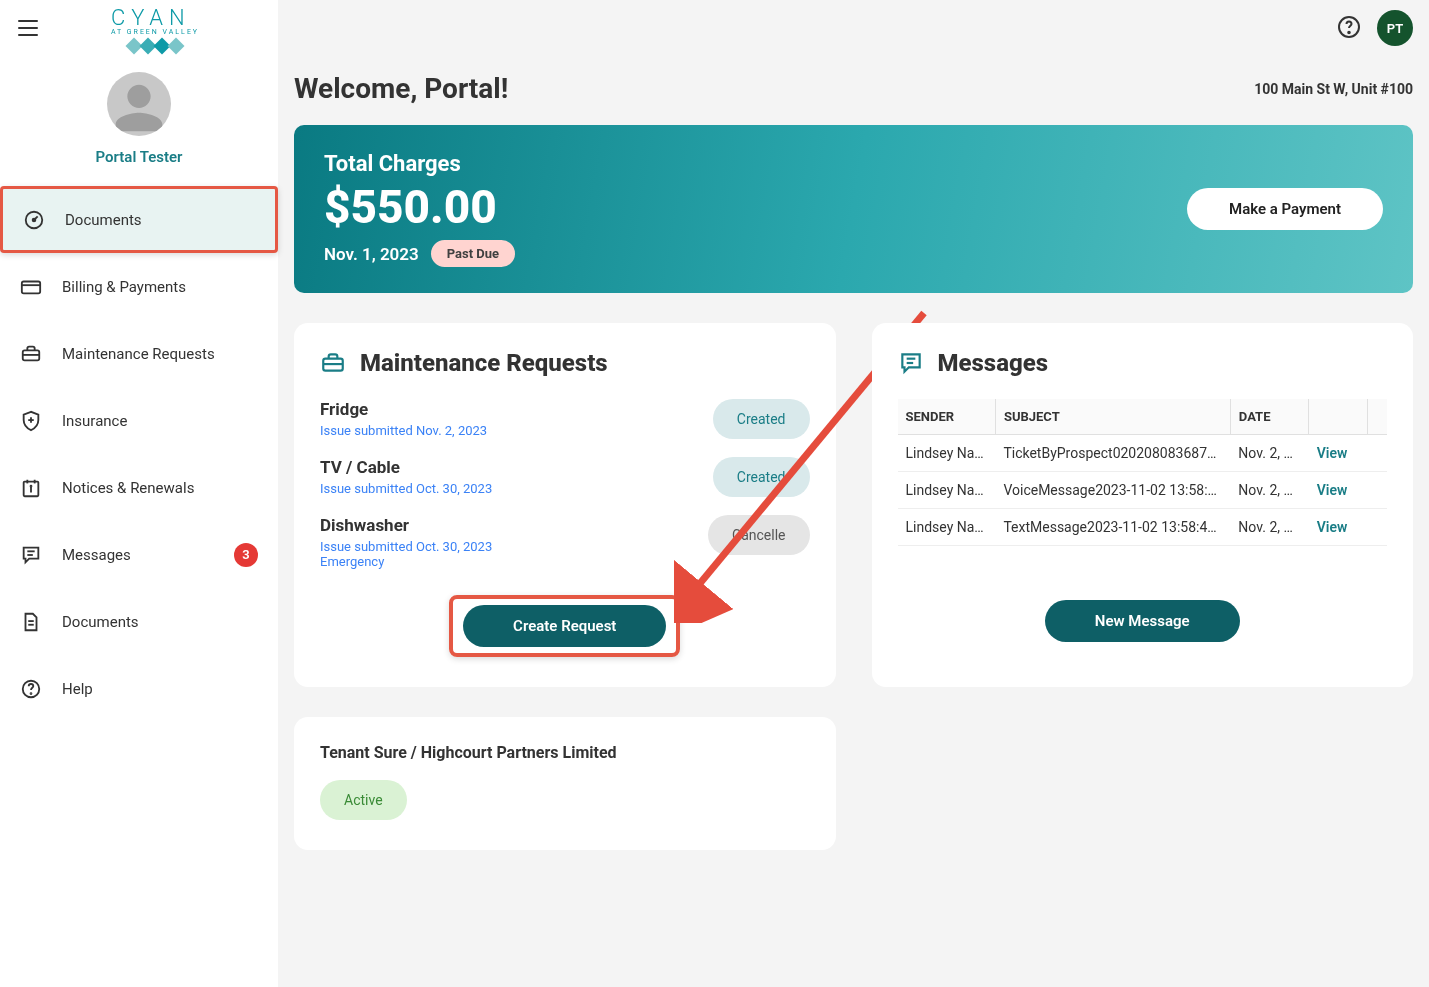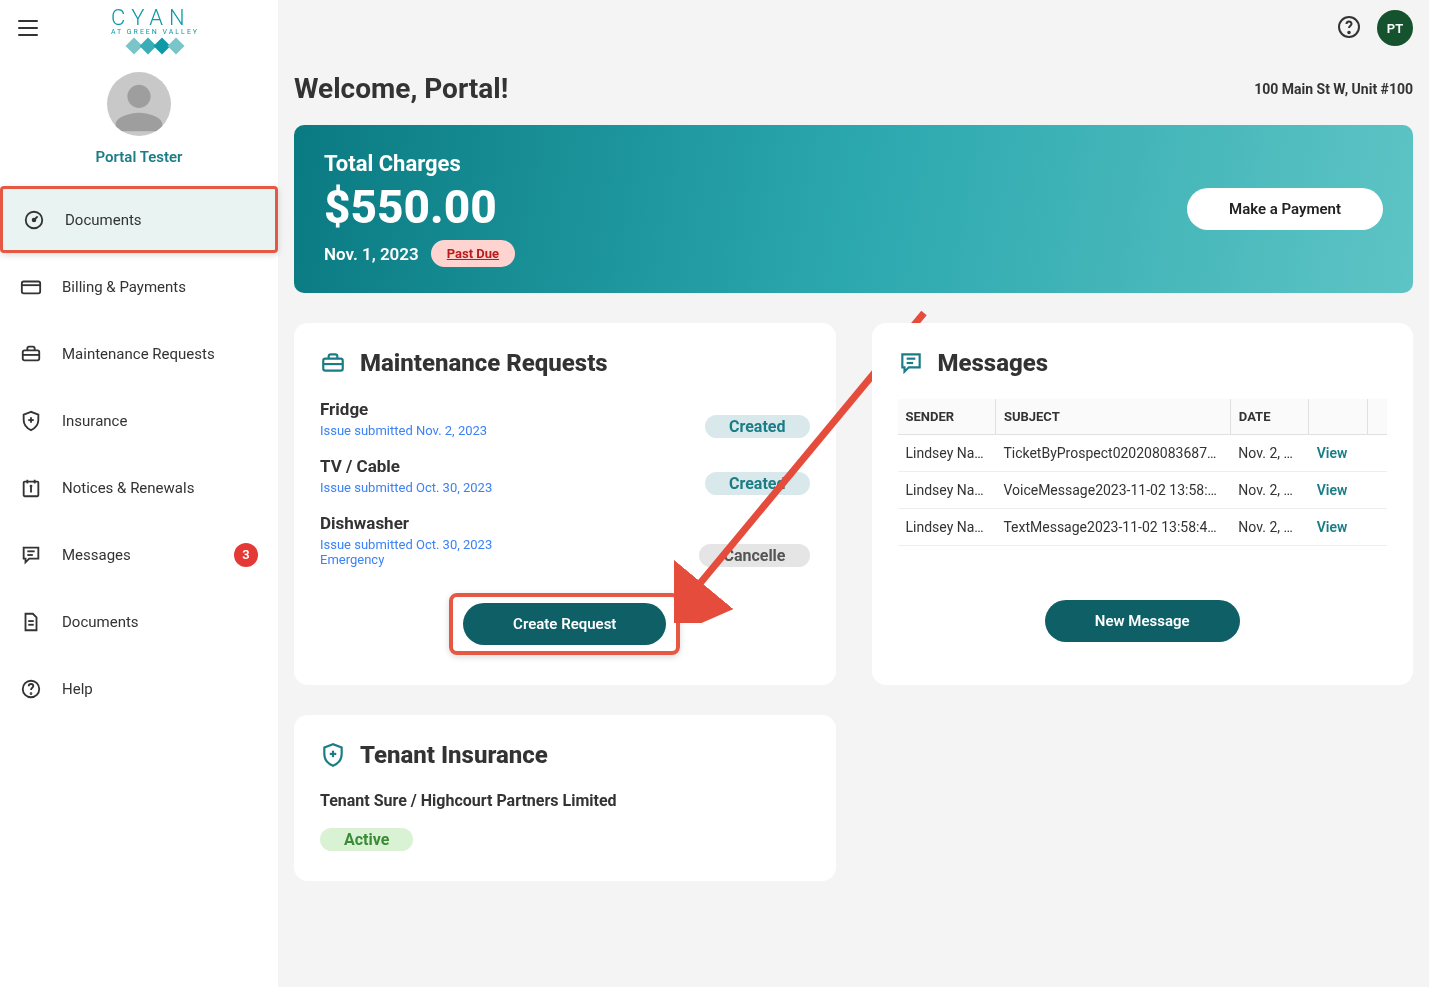--- a/index.html
+++ b/index.html
@@ -47,34 +47,34 @@
     .welcome-row { display: flex; align-items: center; justify-content: space-between; padding: 16px 0 20px; }
     .welcome-title { font-size: 28px; font-weight: 700; }
     .address { font-size: 14px; color: #333; font-weight: bold; }
     
     .charges-banner { background: linear-gradient(100deg, #0a7a82 0%, #2ba8ae 50%, #5ec4c5 100%); border-radius: 10px; padding: 26px 30px; color: #fff; display: flex; justify-content: space-between; align-items: center; }
     .charges-left { }
     .charges-label { font-size: 22px; font-weight: 700; margin-bottom: 4px; }
     .charges-amount { font-size: 46px; font-weight: 800; margin-bottom: 6px; }
     .charges-date-row { display: flex; align-items: center; gap: 12px; }
     .charges-date { font-size: 17px; font-weight: 600; }
-    .past-due { background: #ffd4d0; color: #b91c1c; font-weight: 700; font-size: 13px; border-radius: 999px; padding: 6px 16px; text-decoration: underline; }
+    .past-due { background: #ffd4d0; color: #404040; font-weight: 700; font-size: 13px; border-radius: 999px; padding: 6px 16px; }
     .pay-btn { background: #fff; color: #222; border: none; border-radius: 999px; padding: 12px 42px; font-size: 15px; font-weight: 600; cursor: pointer; }
     
     .cards-row { display: grid; grid-template-columns: 1fr 1fr; gap: 36px; margin-top: 30px; }
     .card { background: #fff; border-radius: 14px; padding: 26px 26px 30px; position: relative; }
     .card-header { display: flex; align-items: center; gap: 14px; margin-bottom: 22px; }
     .card-title { font-size: 24px; font-weight: 800; }
     .card-icon { width: 26px; height: 26px; color: #1a7d86; }
     
-    .req-item { margin-bottom: 18px; display: flex; justify-content: space-between; align-items: flex-end; gap: 24px; }
+    .req-item { margin-bottom: 18px; display: flex; justify-content: space-between; align-items: flex-start; gap: 24px; }
     .req-left { flex: 1; }
     .req-title { font-size: 17px; font-weight: 700; margin-bottom: 4px; }
     .req-meta { font-size: 13px; color: #3b82f6; }
-    .req-status { border-radius: 999px; padding: 2px 24px; font-size: 16px; font-weight: 700; white-space: nowrap; }
+    .req-status { border-radius: 999px; padding: 12px 24px; font-size: 14px; font-weight: 400; white-space: nowrap; }
     .status-created { background: #d9e9eb; color: #1a7d86; }
     .status-cancelled { background: #e5e5e5; color: #555; }
     .status-active { background: #daf2d4; color: #3a8b36; }
     
     .highlight-box { border: 4px solid #e55844; border-radius: 8px; padding: 6px 10px; display: inline-block; margin: 8px auto 0; box-shadow: 0 2px 6px rgba(0,0,0,0.15); }
     .center-wrap { text-align: center; }
     .primary-btn { background: #0e5f66; color: #fff; border: none; border-radius: 999px; padding: 12px 50px; font-size: 15px; font-weight: 600; cursor: pointer; }
     
     
     .msg-table { width: 100%; border-collapse: collapse; font-size: 14px; }
@@ -360,30 +360,20 @@
           </table>
 
           <div class="msg-btn-wrap">
             <button class="primary-btn">New Message</button>
           </div>
         </div>
       </div>
 
       <div class="cards-row" style="margin-top:30px; grid-template-columns: 1fr 1fr;">
         <div class="card">
-          <div class="card-header">
-            <span class="card-icon">
-              <svg viewBox="0 0 24 24" width="26" height="26" fill="none" stroke="#1a7d86" stroke-width="2">
-                  <path d="M12 2 L4 5 v6 c0 5 3.5 9 8 11 4.5-2 8-6 8-11 V5 z"></path>
-                  <line x1="12" y1="8" x2="12" y2="14"></line>
-                  <line x1="9" y1="11" x2="15" y2="11"></line>
-                </svg>
-            </span>
-            <h2 class="card-title">Tenant Insurance</h2>
-          </div>
           <div class="insurance-provider">Tenant Sure / Highcourt Partners Limited</div>
           <div class="insurance-row">
             <span class="req-status status-active">Active</span>
           </div>
         </div>
         <div></div>
       </div>
     </div>
   </main>
 </div>

